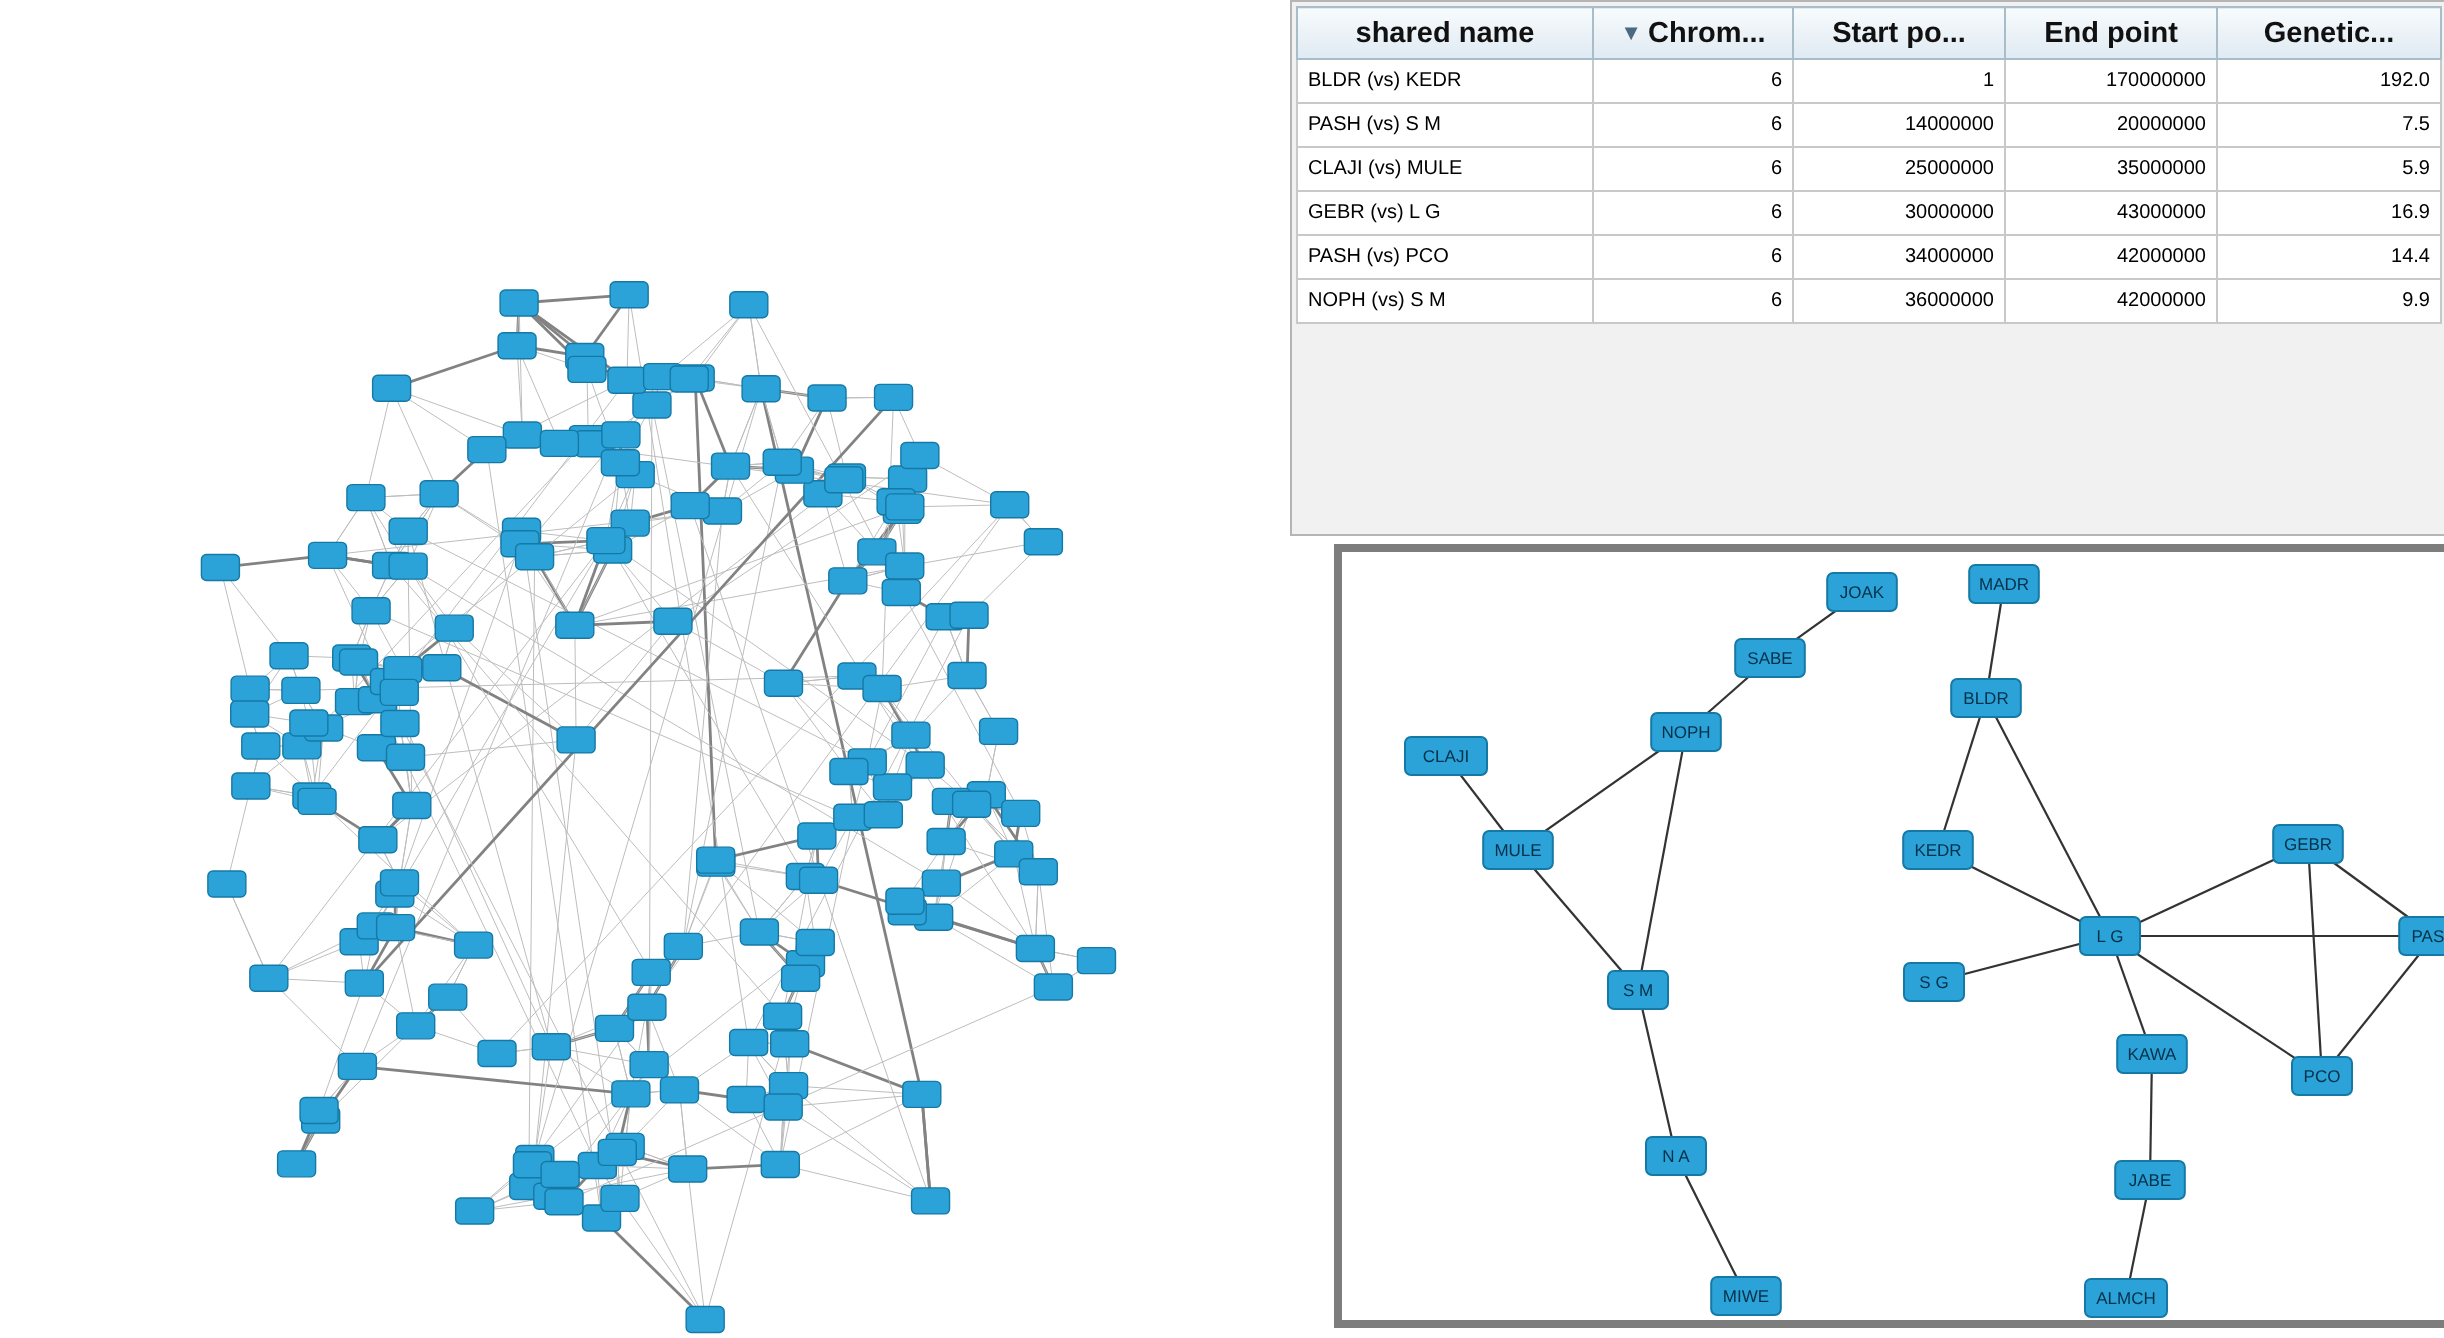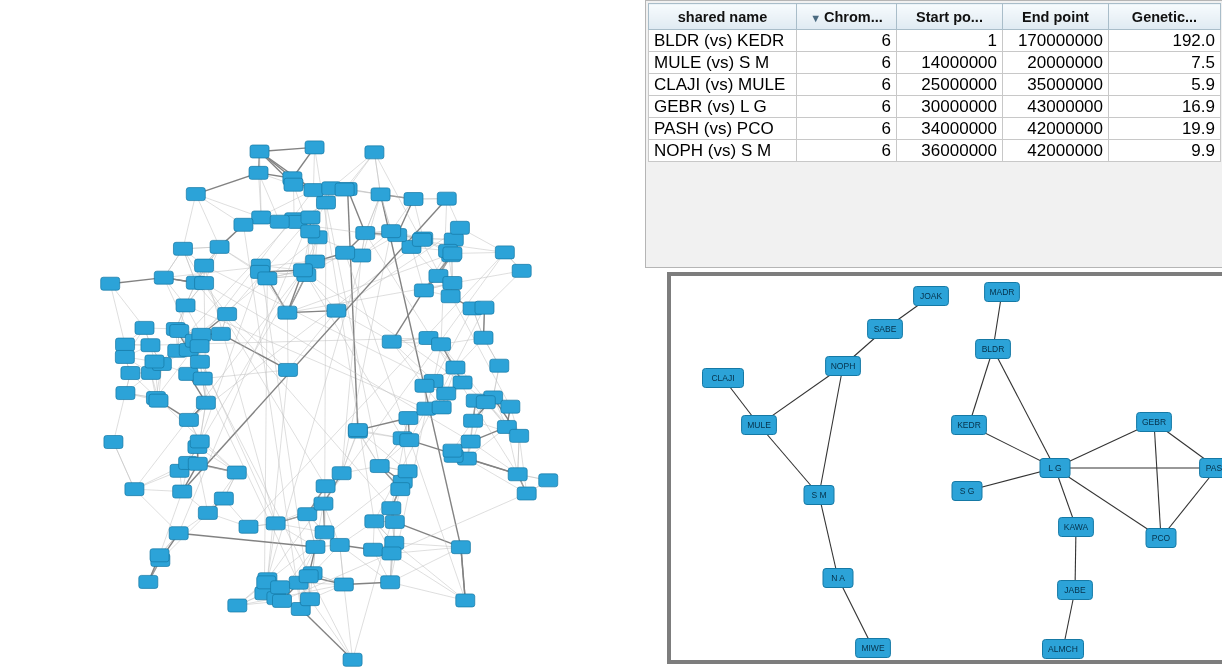--- a/index.html
+++ b/index.html
@@ -72,21 +72,21 @@
     font-size: 11px;
     margin-right: 3px;
     vertical-align: middle;
   }
   table.grid td {
     border-bottom: 1px solid #c8c8c8;
     border-right: 1px solid #c8c8c8;
     background: #ffffff;
     height: 21px;
     padding: 0 5px;
-    font-size: 17px;
+    font-size: 10px;
     color: #000;
     white-space: nowrap;
     overflow: hidden;
   }
   table.grid td:first-child {
     border-left: 1px solid #c8c8c8;
     text-align: left;
   }
   table.grid td.num {
     text-align: right;
@@ -1418,21 +1418,21 @@
       </thead>
       <tbody id="table-body">
           <tr>
             <td>BLDR (vs) KEDR</td>
             <td class="num">6</td>
             <td class="num">1</td>
             <td class="num">170000000</td>
             <td class="num">192.0</td>
           </tr>
           <tr>
-            <td>MULE (vs) S M</td>
+            <td>PASH (vs) S M</td>
             <td class="num">6</td>
             <td class="num">14000000</td>
             <td class="num">20000000</td>
             <td class="num">7.5</td>
           </tr>
           <tr>
             <td>CLAJI (vs) MULE</td>
             <td class="num">6</td>
             <td class="num">25000000</td>
             <td class="num">35000000</td>
@@ -1443,21 +1443,21 @@
             <td class="num">6</td>
             <td class="num">30000000</td>
             <td class="num">43000000</td>
             <td class="num">16.9</td>
           </tr>
           <tr>
             <td>PASH (vs) PCO</td>
             <td class="num">6</td>
             <td class="num">34000000</td>
             <td class="num">42000000</td>
-            <td class="num">19.9</td>
+            <td class="num">14.4</td>
           </tr>
           <tr>
             <td>NOPH (vs) S M</td>
             <td class="num">6</td>
             <td class="num">36000000</td>
             <td class="num">42000000</td>
             <td class="num">9.9</td>
           </tr>
         </tbody>
     </table>

